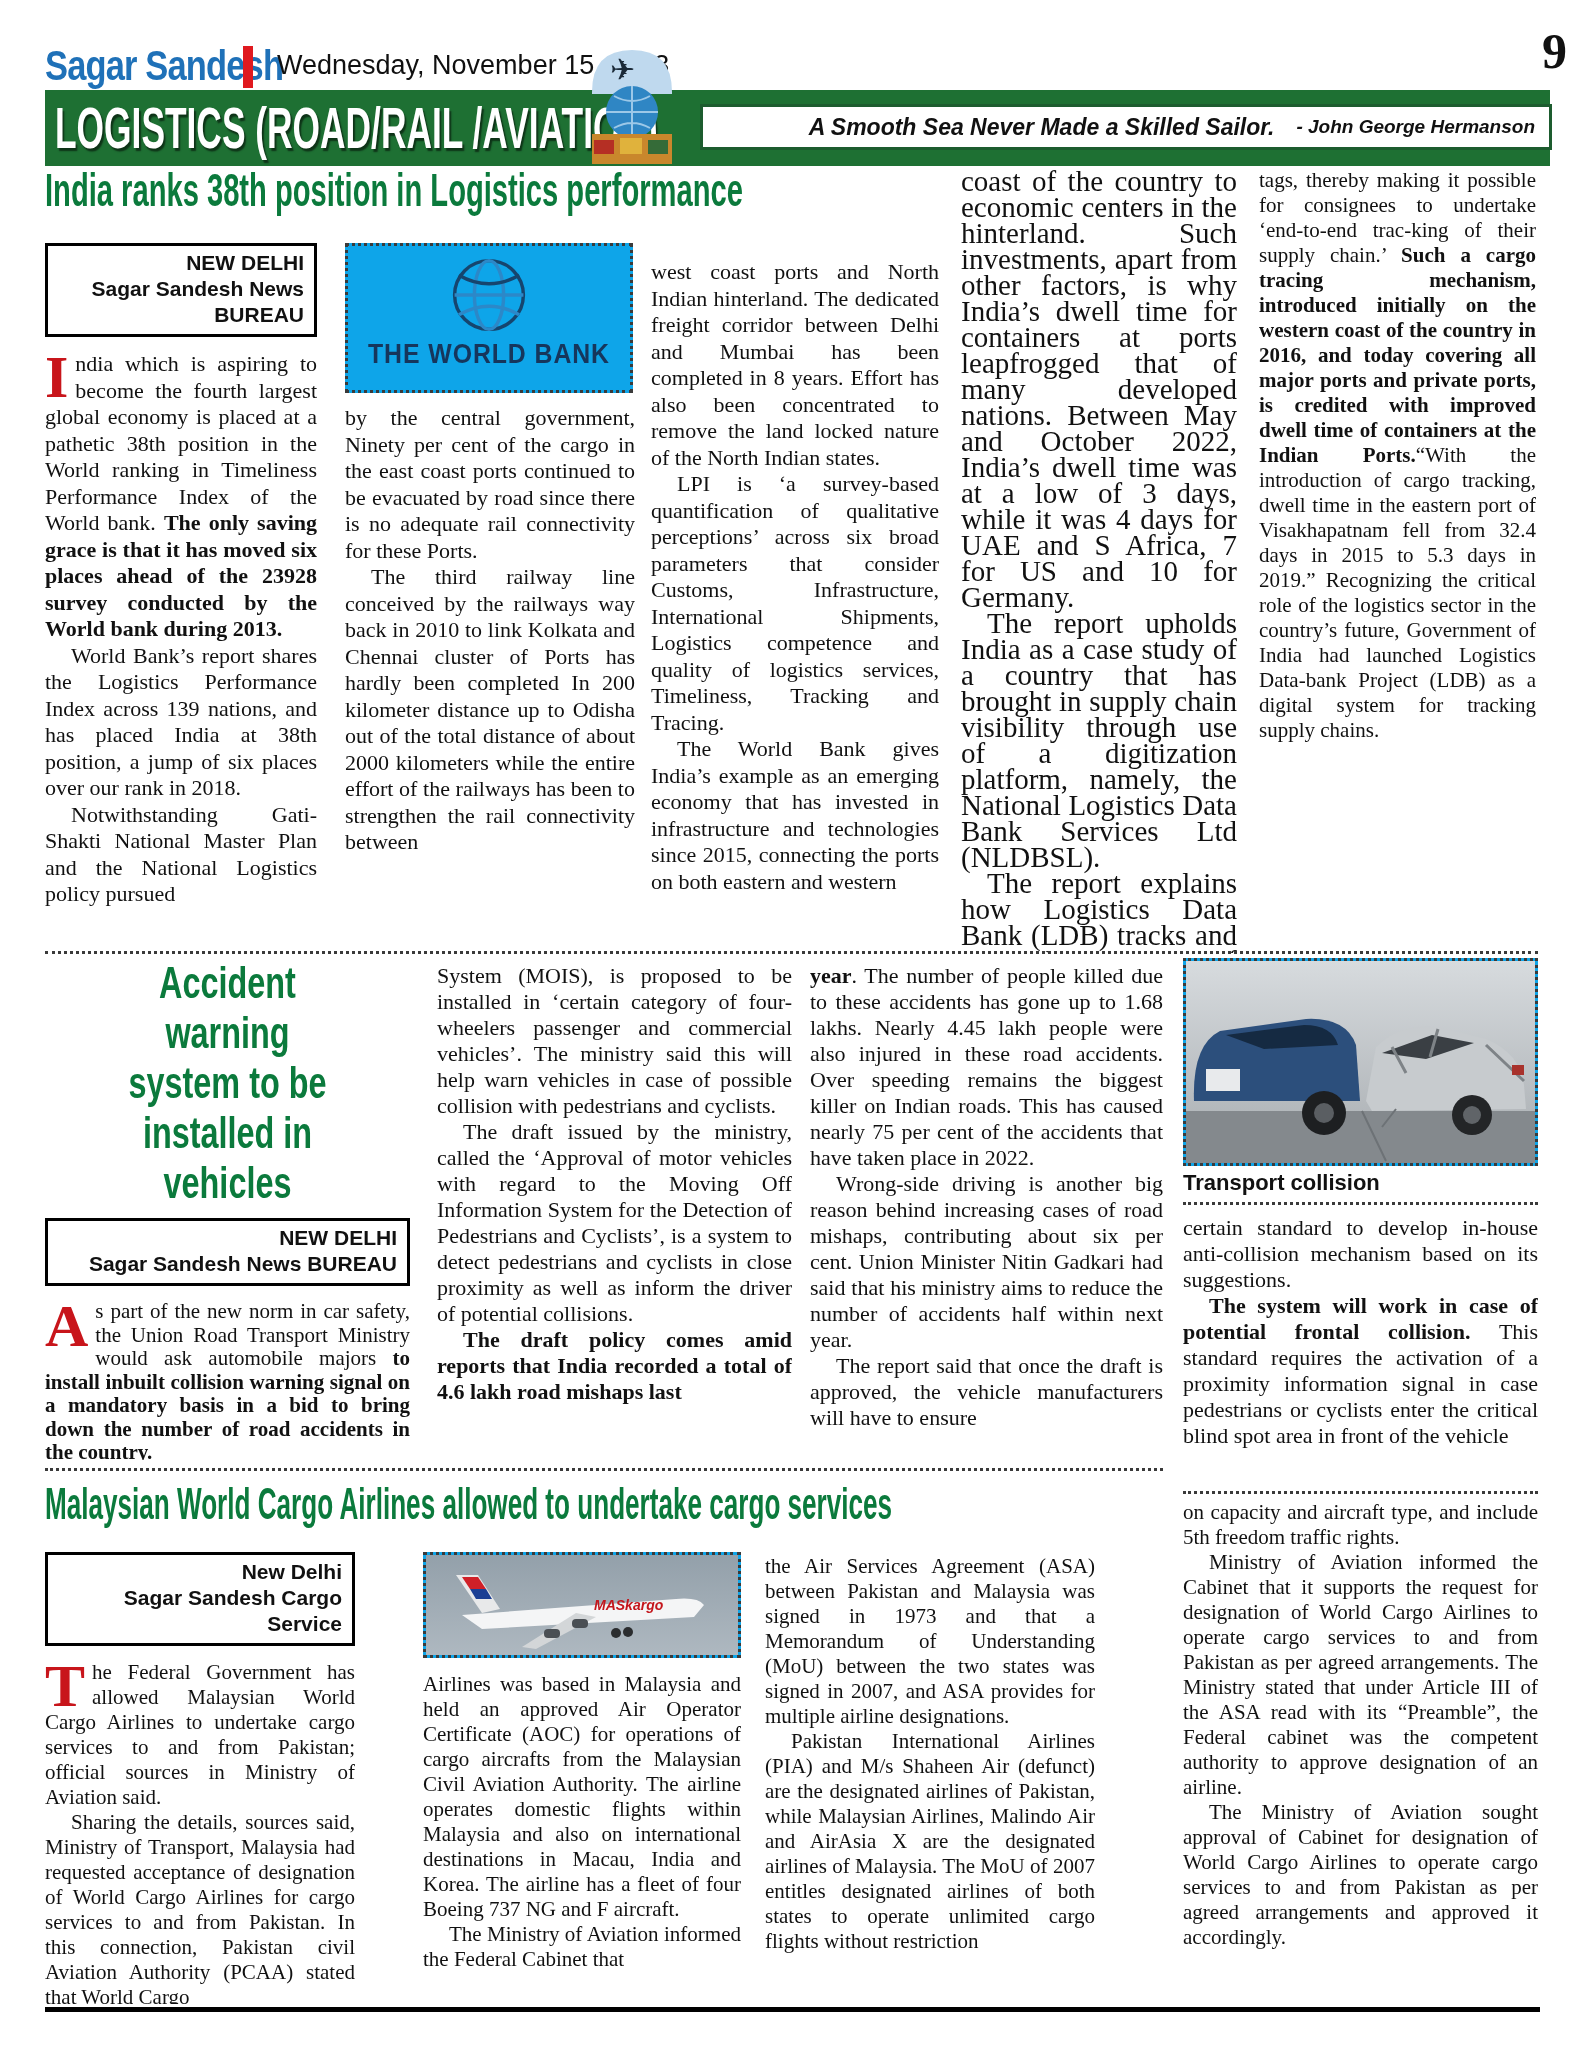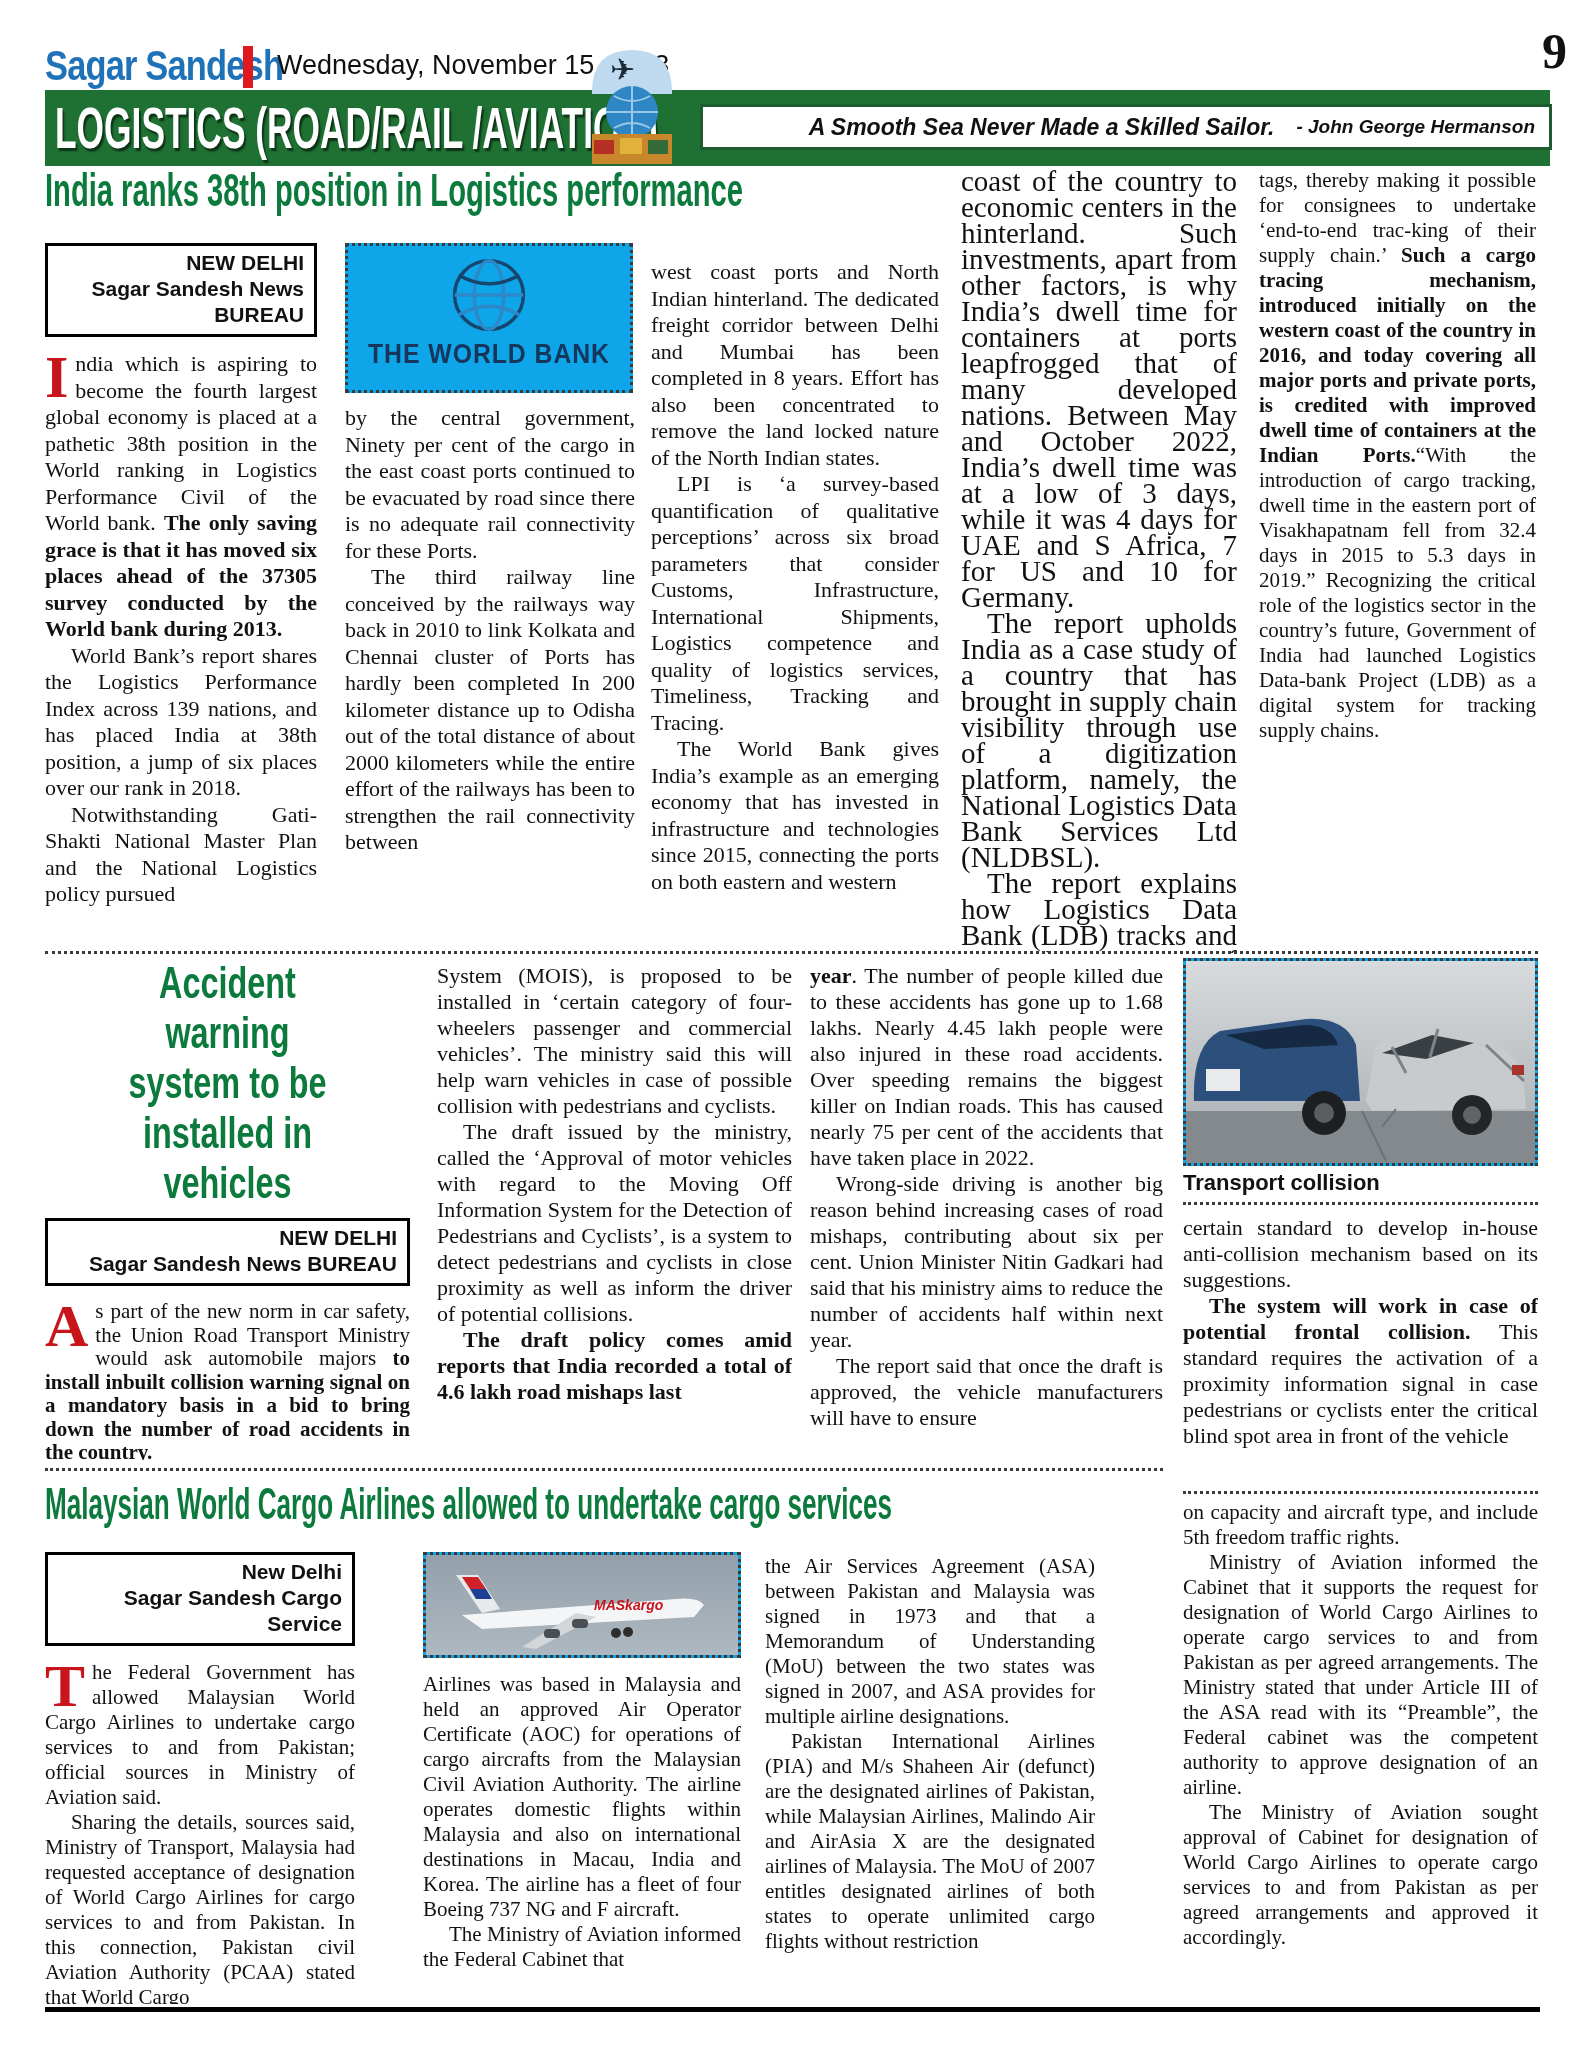--- a/index.html
+++ b/index.html
@@ -120,21 +120,21 @@
   </div>
 
   <div class="headline" id="a1head">India ranks 38th position in Logistics performance</div>
 
   <div class="col" id="a1c1">
     <div class="byline">
       <div>NEW DELHI</div>
       <div>Sagar Sandesh News BUREAU</div>
     </div>
     <div>
-        <p class=""><span class="dropcap">I</span><span>ndia which is aspiring to become the fourth largest global economy is placed at a pathetic 38th position in the World ranking in Logistics Performance Civil of the World bank. </span><b>The only saving grace is that it has moved six places ahead of the 37305 survey conducted by the World bank during 2013.</b></p>
+        <p class=""><span class="dropcap">I</span><span>ndia which is aspiring to become the fourth largest global economy is placed at a pathetic 38th position in the World ranking in Timeliness Performance Index of the World bank. </span><b>The only saving grace is that it has moved six places ahead of the 23928 survey conducted by the World bank during 2013.</b></p>
         <p class="indent"><span>World Bank’s report shares the Logistics Performance Index across 139 nations, and has placed India at 38th position, a jump of six places over our rank in 2018.</span></p>
         <p class="indent"><span>Notwithstanding Gati-Shakti National Master Plan and the National Logistics policy pursued</span></p>
       </div>
   </div>
 
   <div class="col" id="a1c2">
     <div class="imgbox" id="wbbox">
       <svg width="86" height="86" viewBox="0 0 100 100">
         <g fill="none" stroke-width="4">
           <circle cx="50" cy="50" r="40" stroke="#16456e"></circle>

